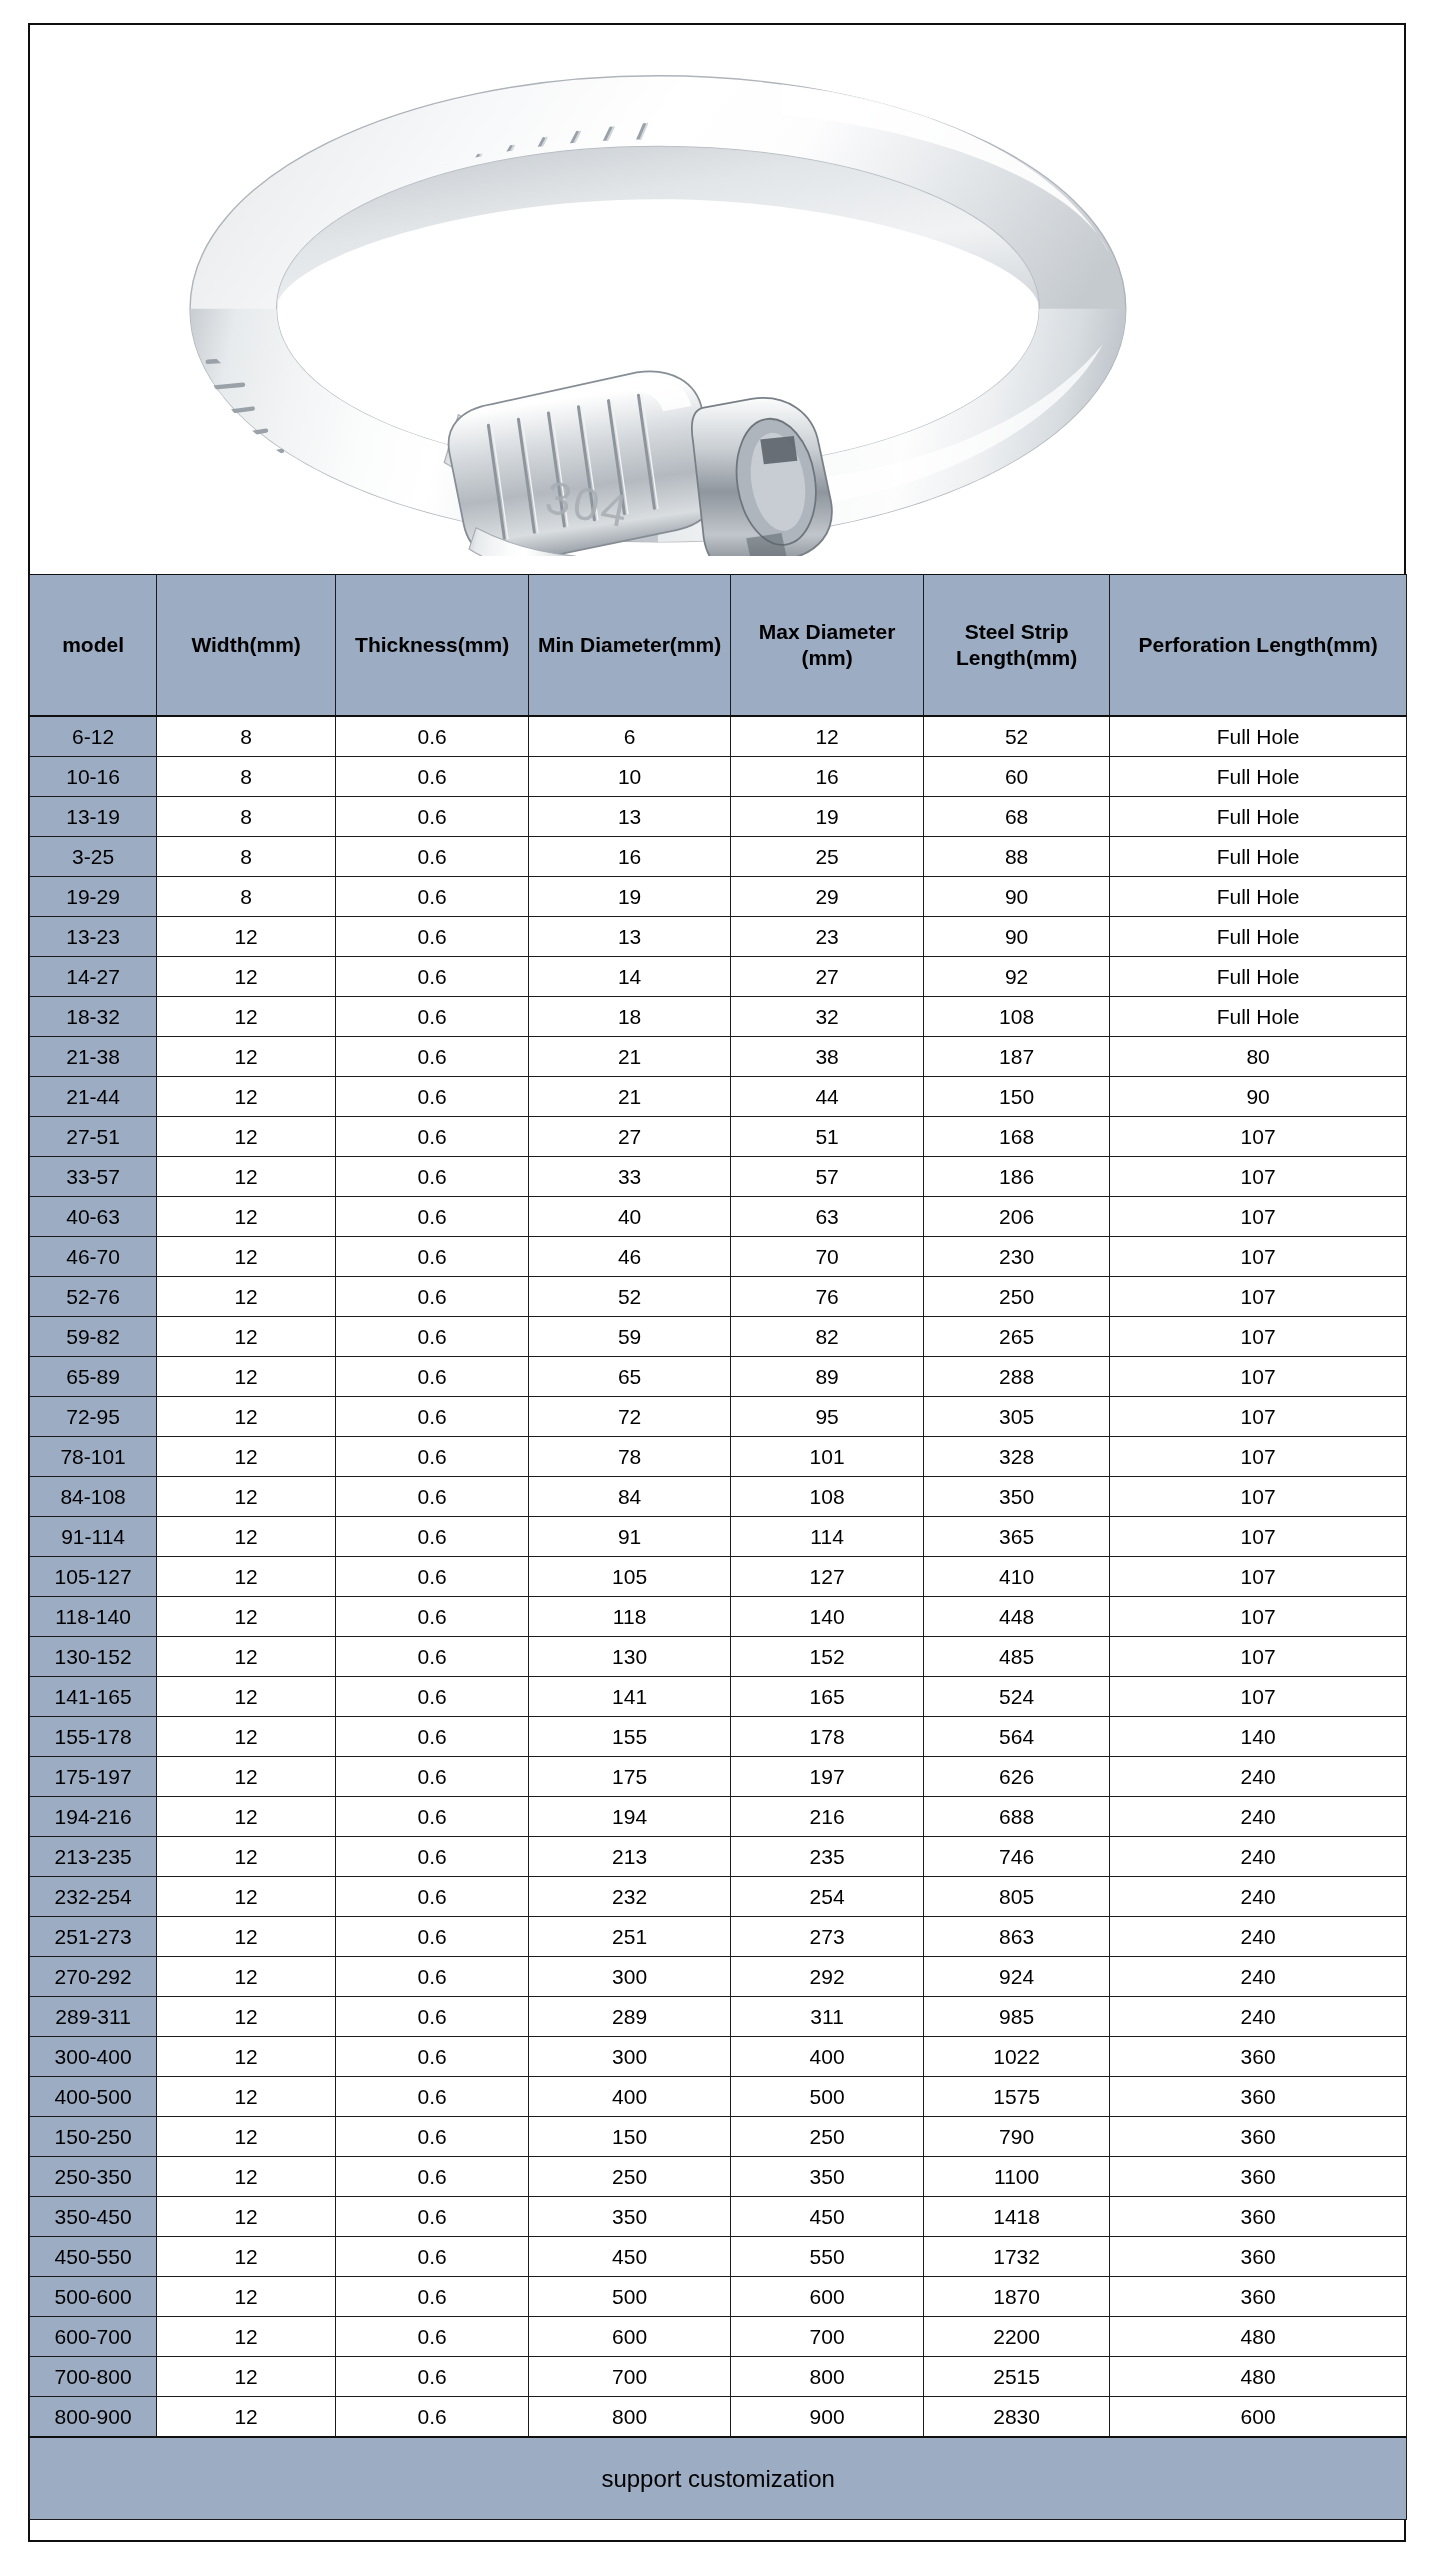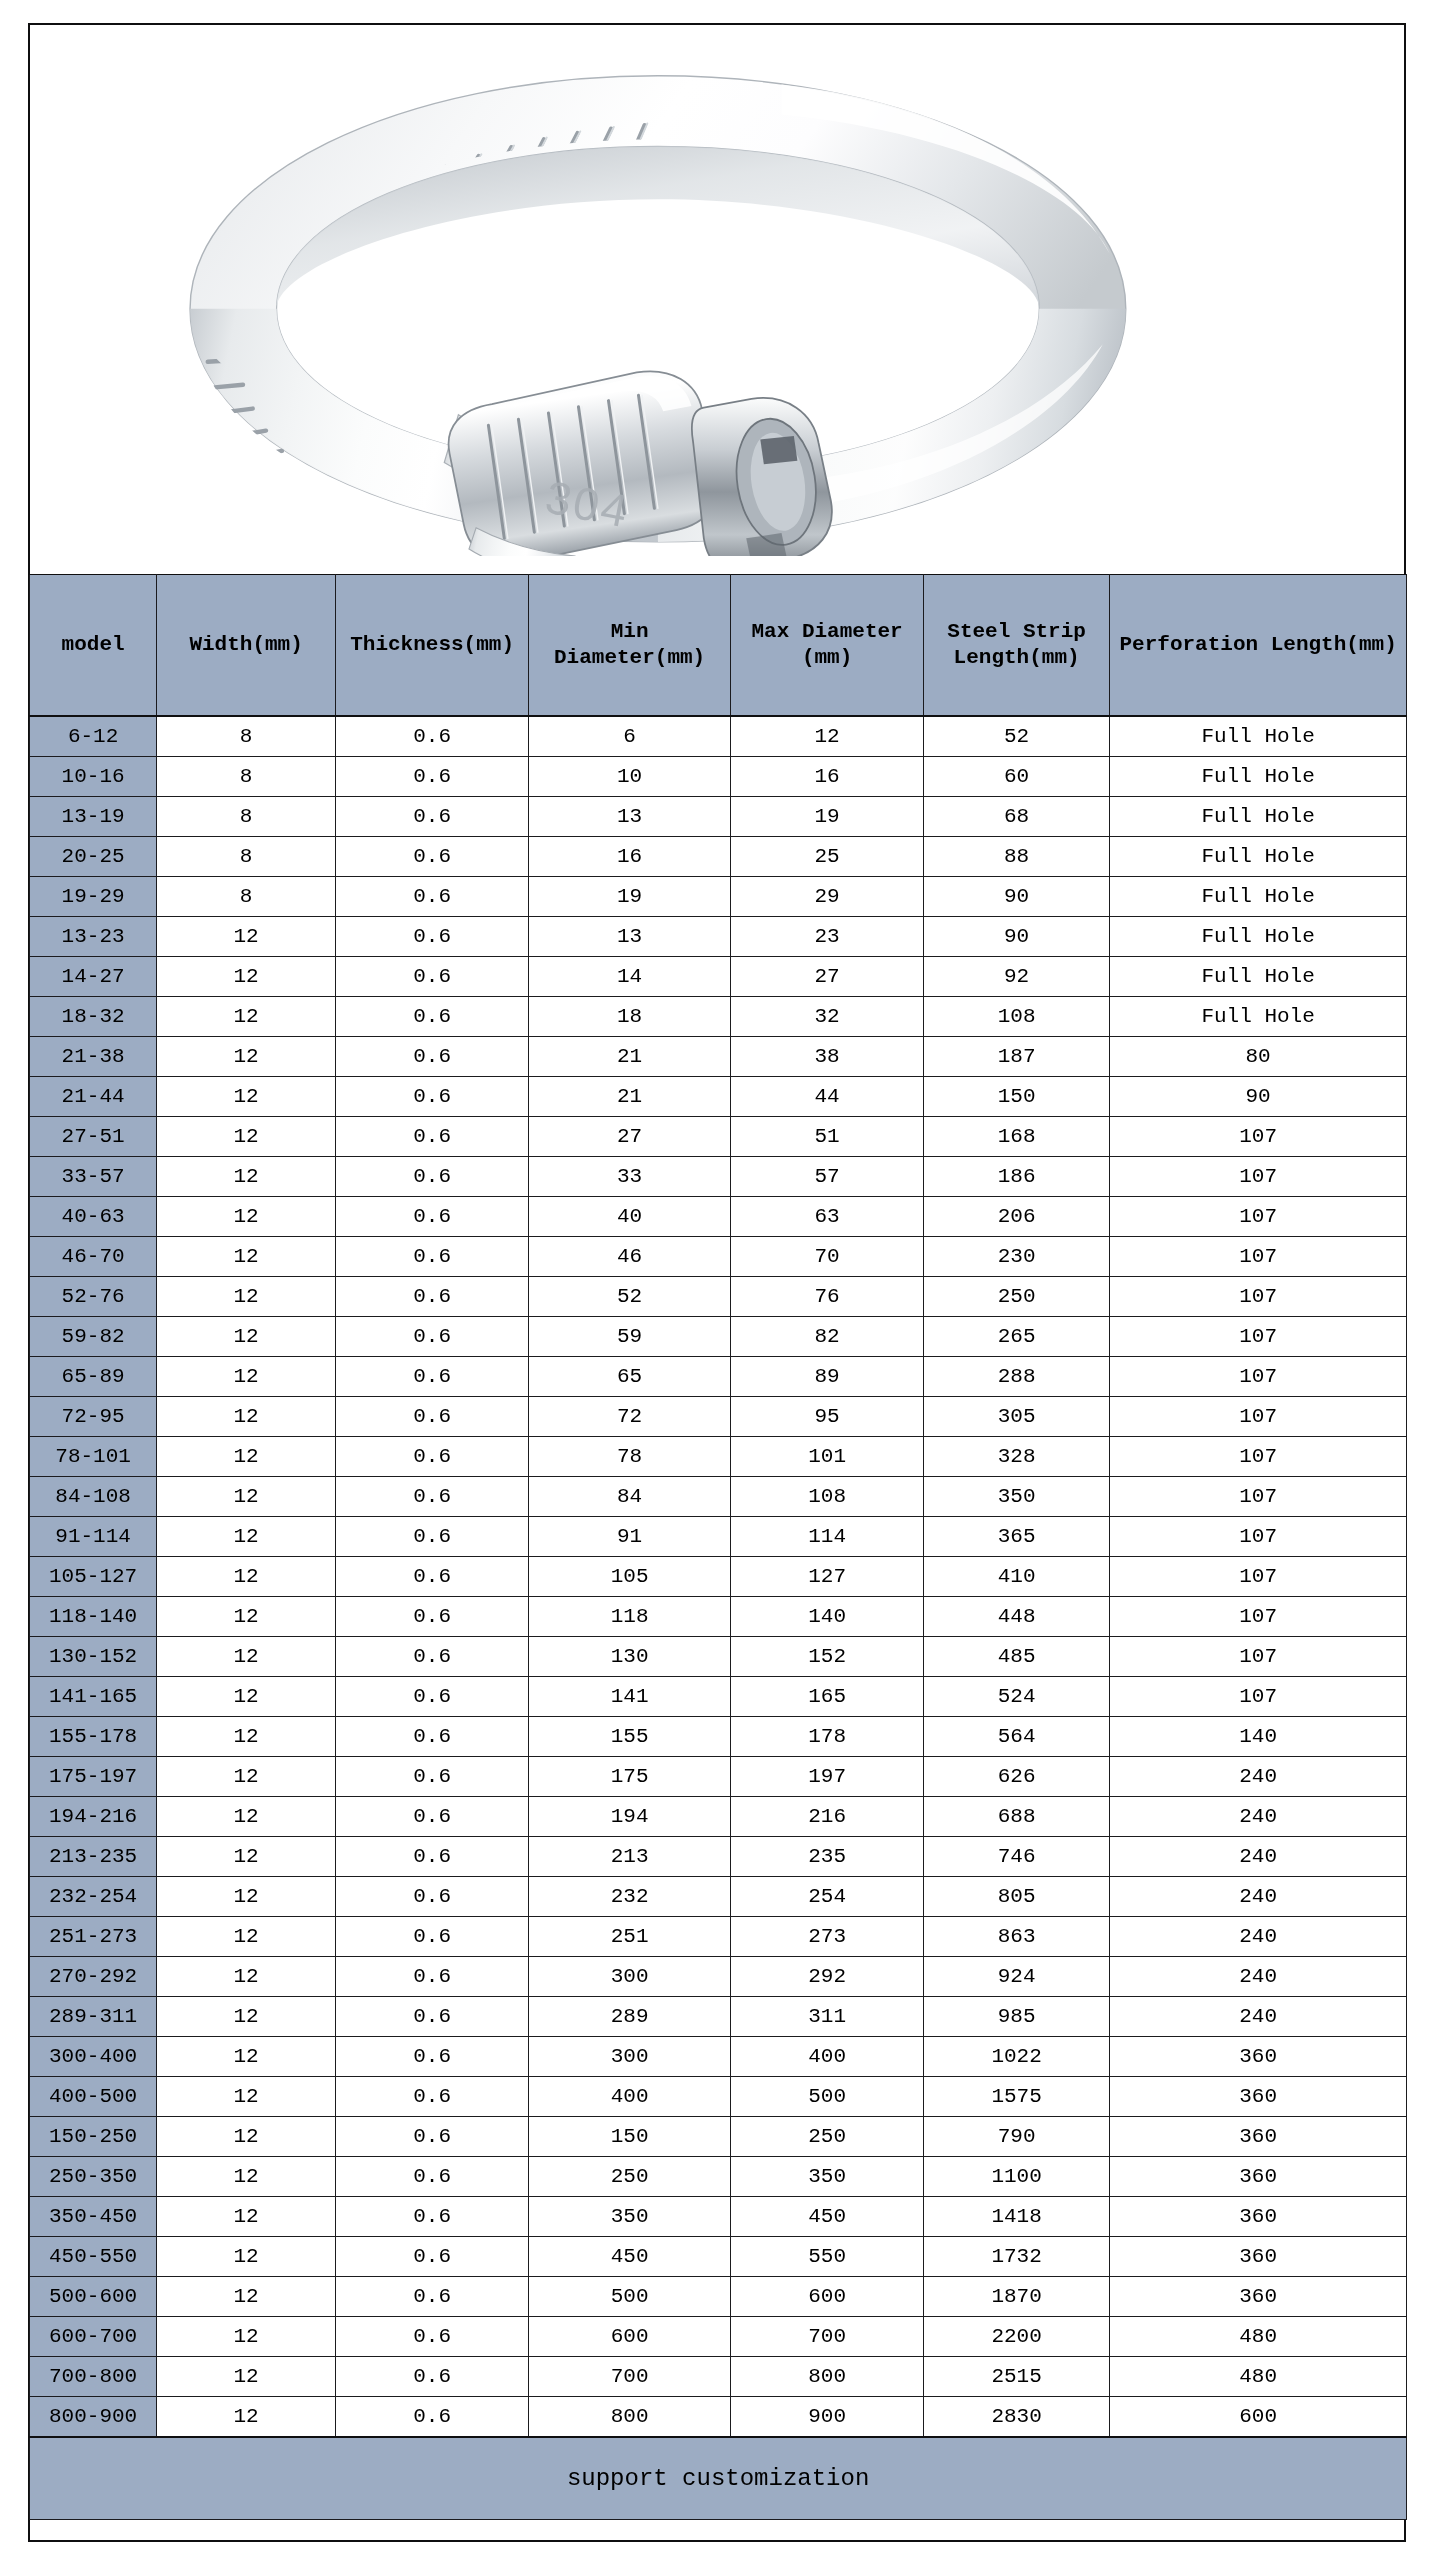--- a/index.html
+++ b/index.html
@@ -58,21 +58,21 @@
     position: absolute;
     left: -0.9px;
     top: 549px;
     width: 1376px;
   }
 
   table.spec {
     border-collapse: collapse;
     table-layout: fixed;
     width: 1376px;
-    font-family: Liberation Mono, monospace;
+    font-family: Liberation Sans, sans-serif;
   }
 
   table.spec col.c0 { width: 127px; }
   table.spec col.c1 { width: 179px; }
   table.spec col.c2 { width: 193px; }
   table.spec col.c3 { width: 202px; }
   table.spec col.c4 { width: 193px; }
   table.spec col.c5 { width: 186px; }
   table.spec col.c6 { width: 297px; }
 
@@ -356,21 +356,21 @@
             <tr>
               <td class="model-cell">13-19</td>
               <td>8</td>
               <td>0.6</td>
               <td>13</td>
               <td>19</td>
               <td>68</td>
               <td>Full Hole</td>
             </tr>
             <tr>
-              <td class="model-cell">20-25</td>
+              <td class="model-cell">3-25</td>
               <td>8</td>
               <td>0.6</td>
               <td>16</td>
               <td>25</td>
               <td>88</td>
               <td>Full Hole</td>
             </tr>
             <tr>
               <td class="model-cell">19-29</td>
               <td>8</td>

